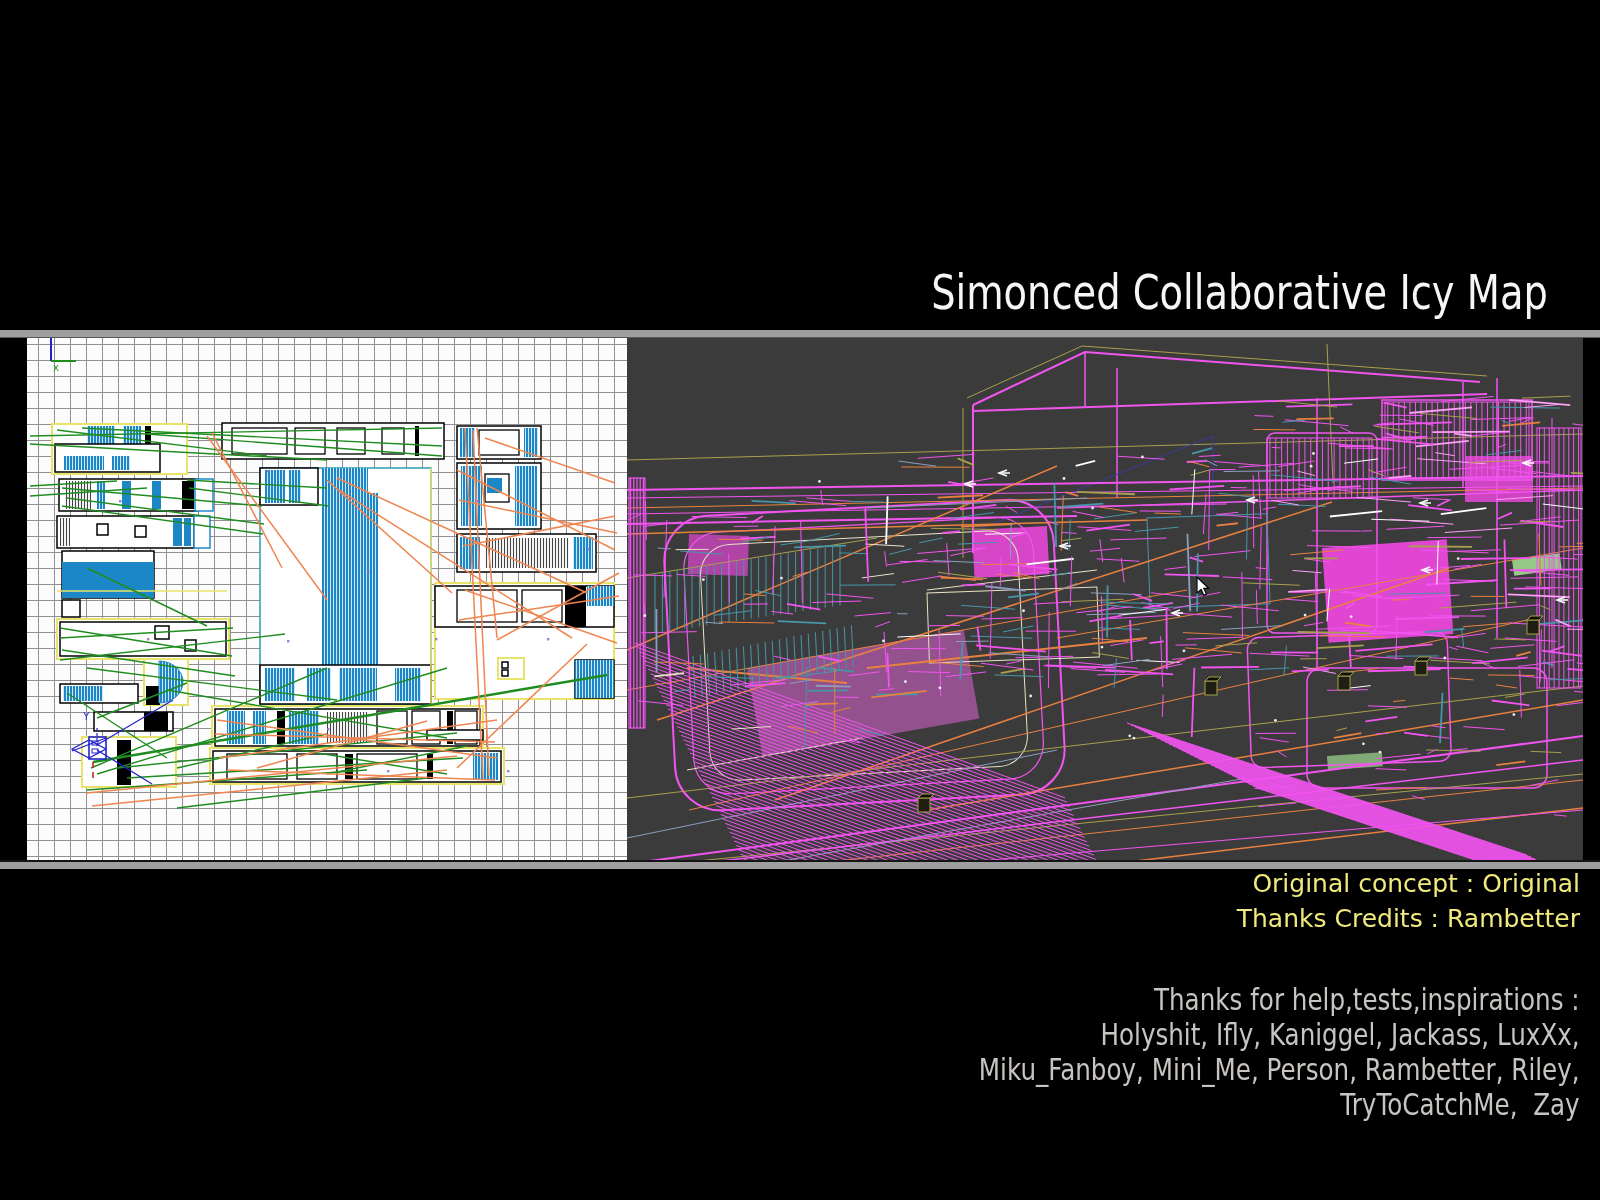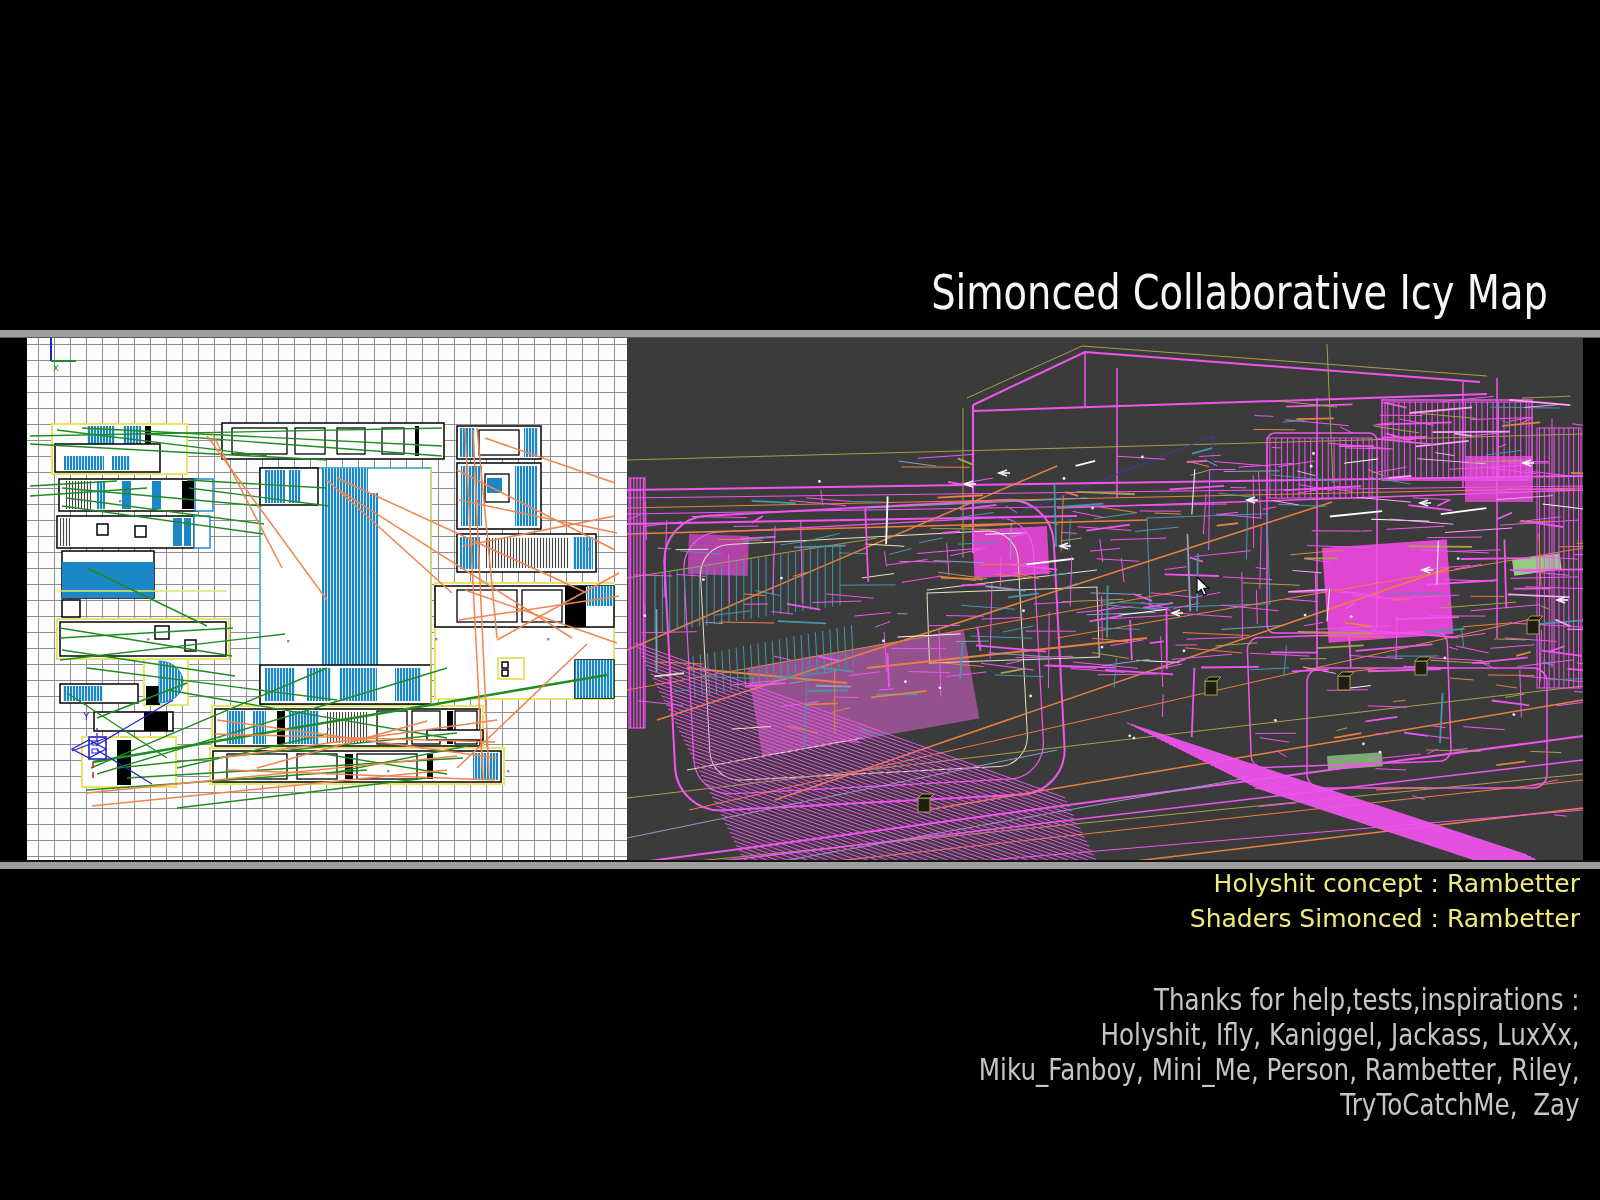--- a/index.html
+++ b/index.html
@@ -1113,22 +1113,22 @@
         <rect x="578" y="343" width="12" height="14" fill="#1e1e12" stroke="#a8a04c" stroke-width="1"></rect>
         <polygon points="578,343 582,339 594,339 590,343" fill="#0f0f08" stroke="#a8a04c" stroke-width="1"></polygon>
         <rect x="900" y="282" width="12" height="14" fill="#1e1e12" stroke="#a8a04c" stroke-width="1"></rect>
         <polygon points="900,282 904,278 916,278 912,282" fill="#0f0f08" stroke="#a8a04c" stroke-width="1"></polygon>
       </g>
     </svg>
   </div>
 
 <div class="abs hbar" id="bar-bottom"></div>
 
-<div class="abs" id="credits"><span>Holyshit concept : Rambetter</span>
-<span>Shaders Simonced : Rambetter</span></div>
+<div class="abs" id="credits"><span>Original concept : Original</span>
+<span>Thanks Credits : Rambetter</span></div>
 
 <div class="abs" id="thanks"><span>Thanks for help,tests,inspirations :</span>
 <span>Holyshit, Ifly, Kaniggel, Jackass, LuxXx,</span>
 <span>Miku_Fanboy, Mini_Me, Person, Rambetter, Riley,</span>
 <span>TryToCatchMe,  Zay</span></div>
 
 <svg class="abs" id="cursor" width="18" height="22">
   <polygon points="1,1 1,17 5.2,13.4 7.8,19.4 10.4,18.1 7.8,12.4 12.6,12.4" fill="#ffffff" stroke="#000000" stroke-width="1.2"></polygon>
 </svg>
 

